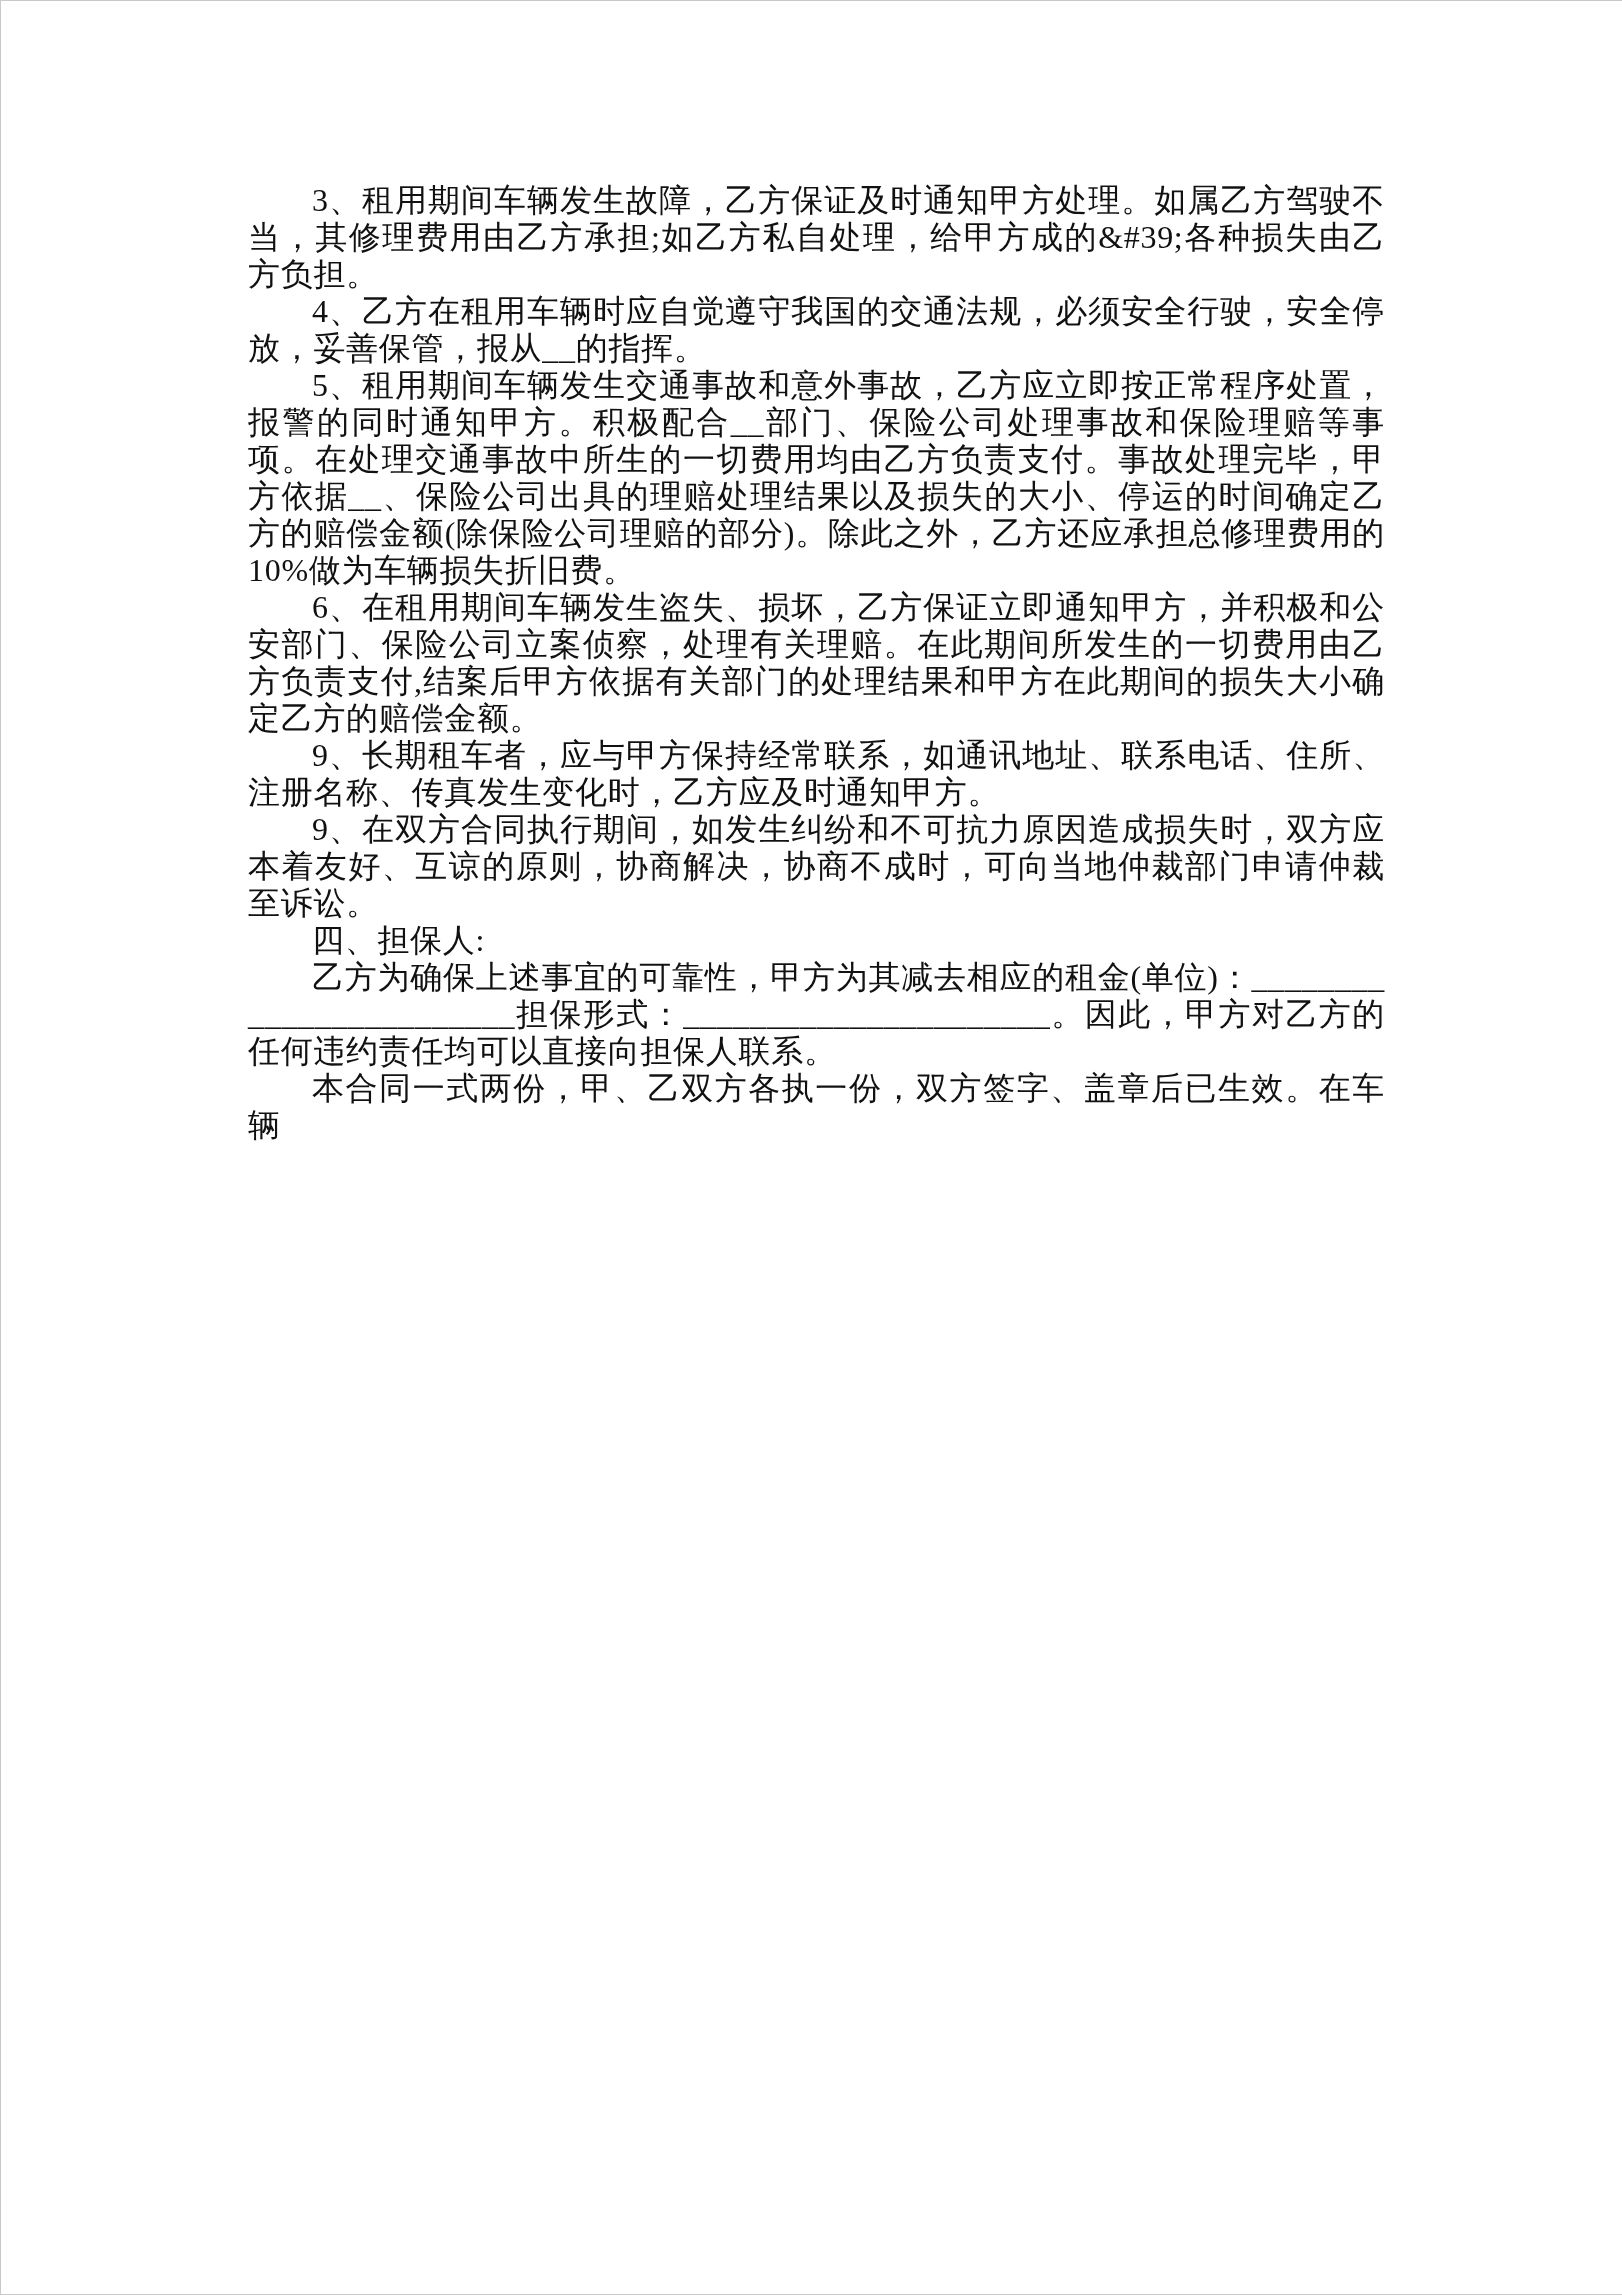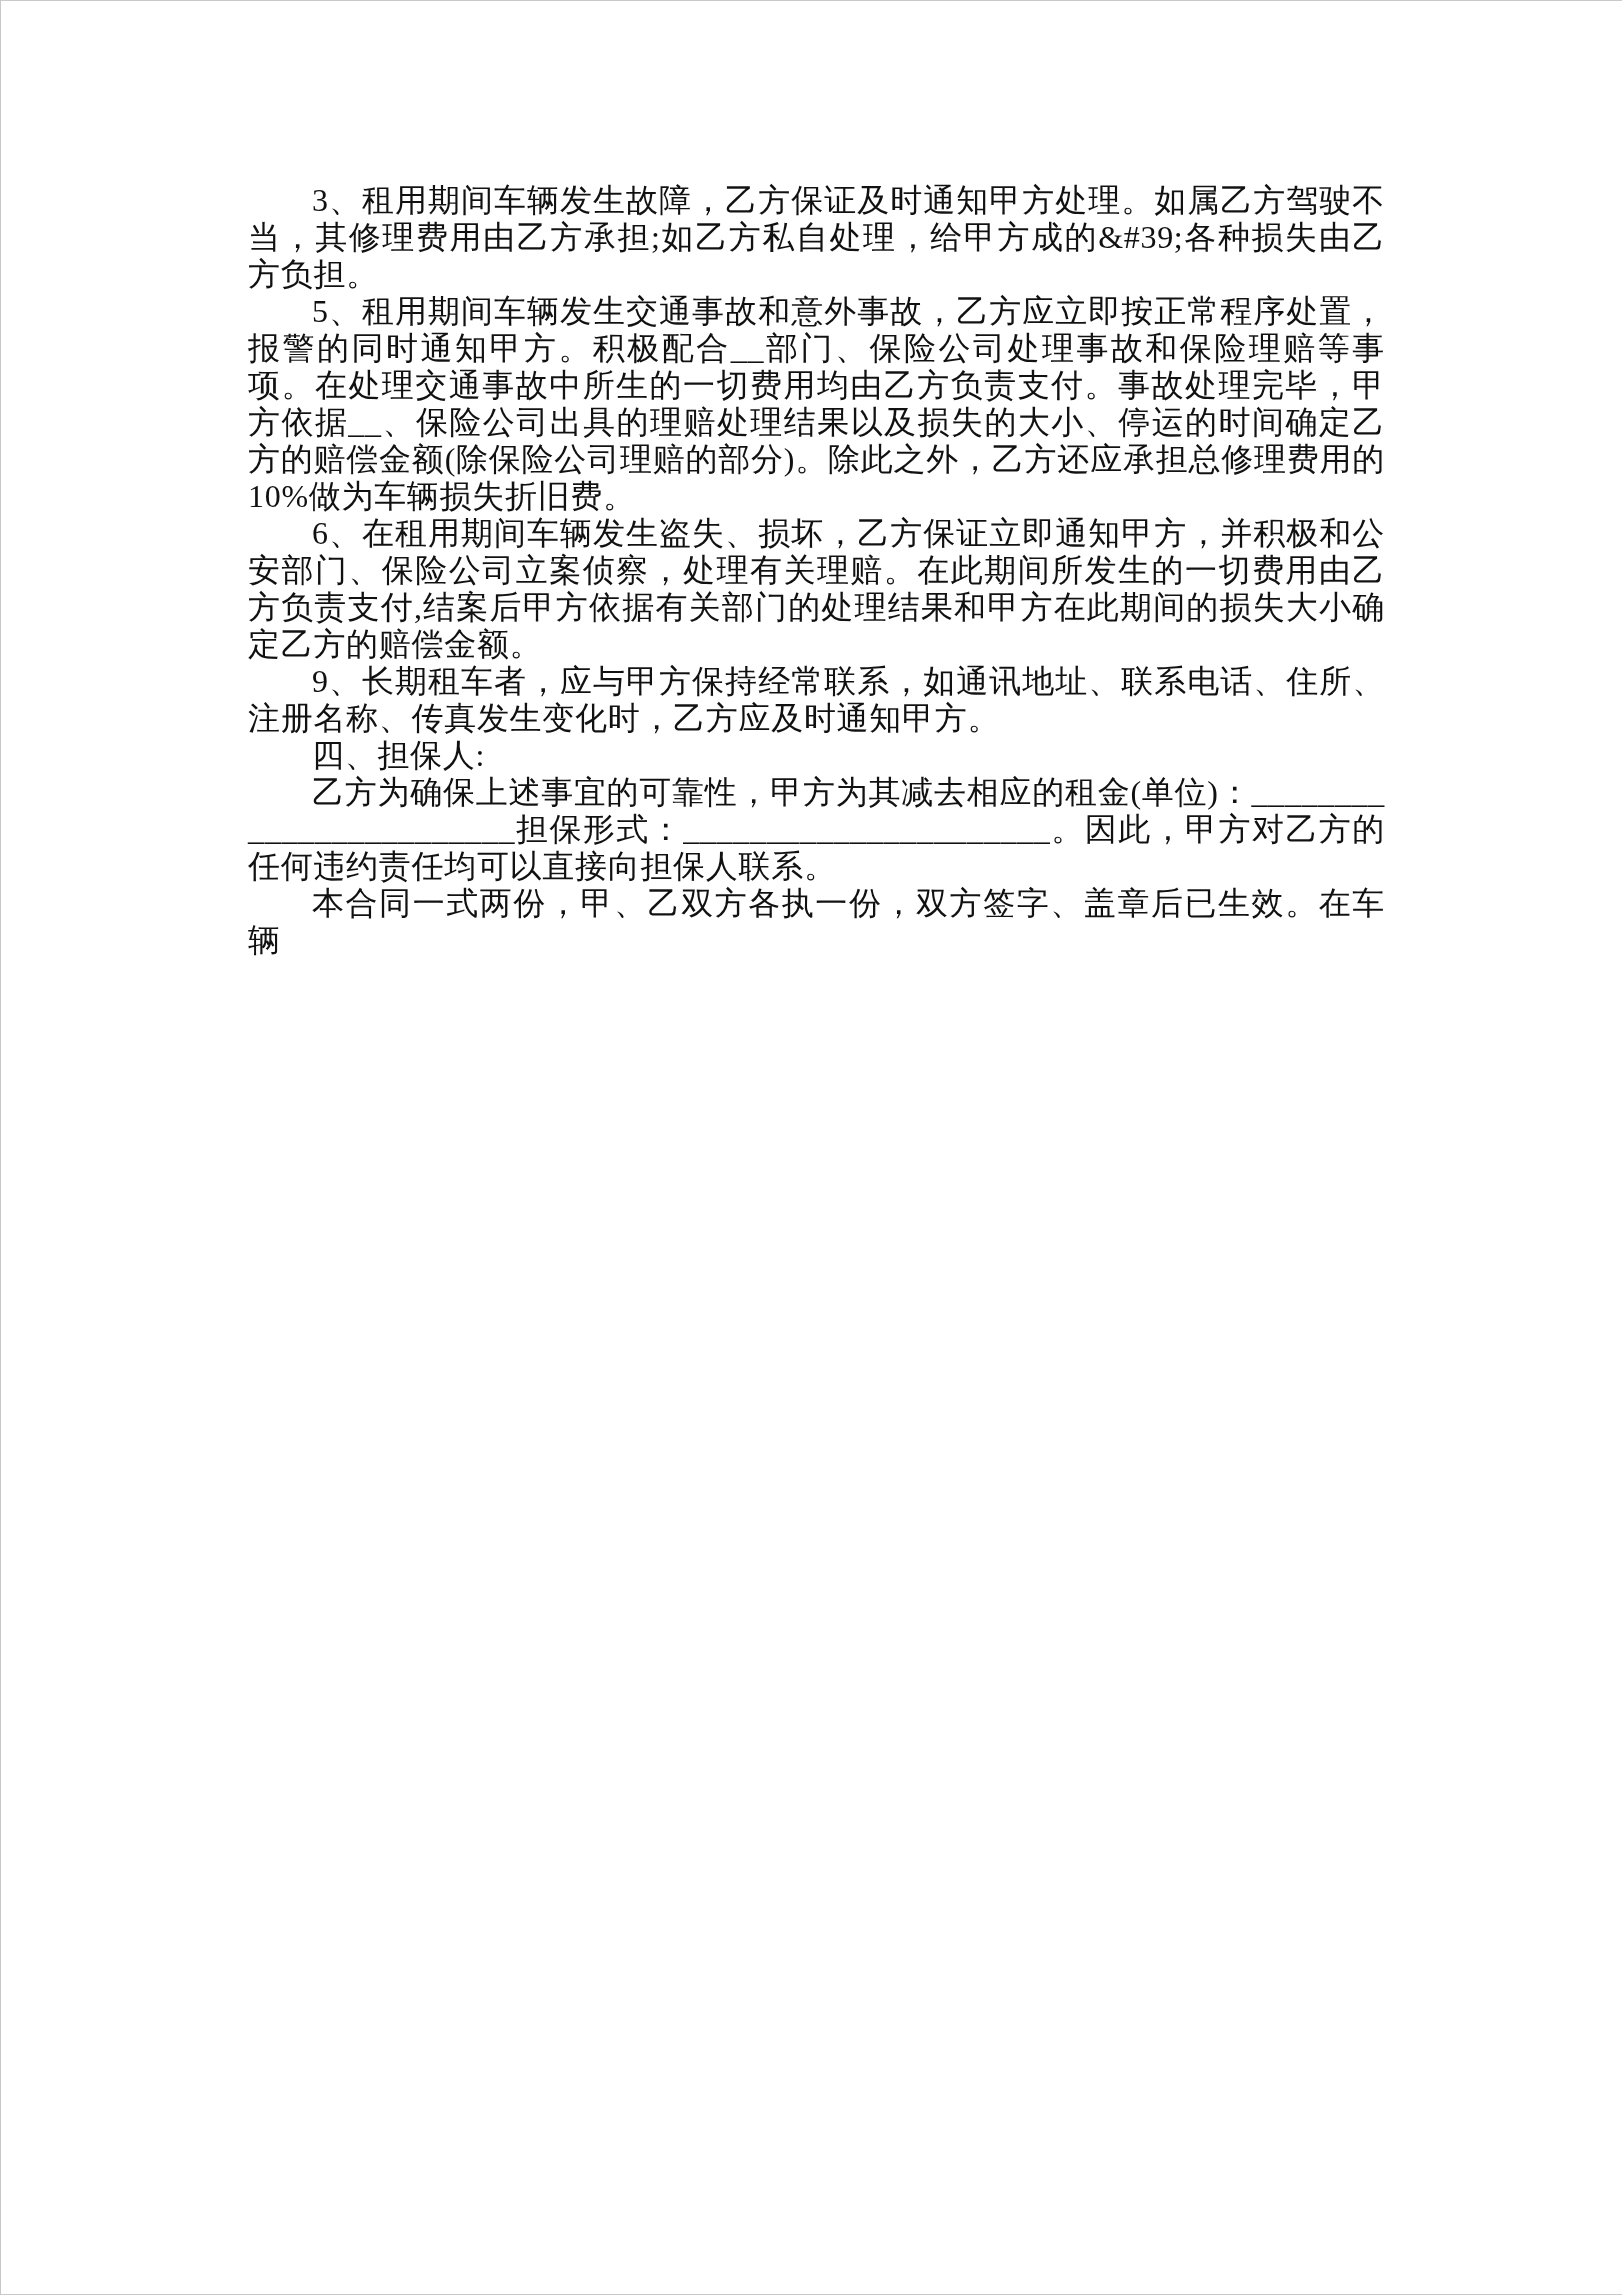--- a/index.html
+++ b/index.html
@@ -35,21 +35,23 @@
     text-indent: 2em;
     word-break: break-all;
   }
 </style>
 </head>
 <body>
 
 <div class="page">
   <div class="content">
     <p>3、租用期间车辆发生故障，乙方保证及时通知甲方处理。如属乙方驾驶不当，其修理费用由乙方承担;如乙方私自处理，给甲方成的&amp;#39;各种损失由乙方负担。</p>
+    <p>4、乙方在租用车辆时应自觉遵守我国的交通法规，必须安全行驶，安全停放，妥善保管，报从__的指挥。</p>
     <p>5、租用期间车辆发生交通事故和意外事故，乙方应立即按正常程序处置，报警的同时通知甲方。积极配合__部门、保险公司处理事故和保险理赔等事项。在处理交通事故中所生的一切费用均由乙方负责支付。事故处理完毕，甲方依据__、保险公司出具的理赔处理结果以及损失的大小、停运的时间确定乙方的赔偿金额(除保险公司理赔的部分)。除此之外，乙方还应承担总修理费用的 10%做为车辆损失折旧费。</p>
     <p>6、在租用期间车辆发生盗失、损坏，乙方保证立即通知甲方，并积极和公安部门、保险公司立案侦察，处理有关理赔。在此期间所发生的一切费用由乙方负责支付,结案后甲方依据有关部门的处理结果和甲方在此期间的损失大小确定乙方的赔偿金额。</p>
     <p>9、长期租车者，应与甲方保持经常联系，如通讯地址、联系电话、住所、注册名称、传真发生变化时，乙方应及时通知甲方。</p>
+    <p>9、在双方合同执行期间，如发生纠纷和不可抗力原因造成损失时，双方应本着友好、互谅的原则，协商解决，协商不成时，可向当地仲裁部门申请仲裁至诉讼。</p>
     <p>四、担保人:</p>
     <p>乙方为确保上述事宜的可靠性，甲方为其减去相应的租金(单位)：________________________担保形式：______________________。因此，甲方对乙方的任何违约责任均可以直接向担保人联系。</p>
     <p>本合同一式两份，甲、乙双方各执一份，双方签字、盖章后已生效。在车辆</p>
   </div>
 </div>
 
 
 </body></html>

